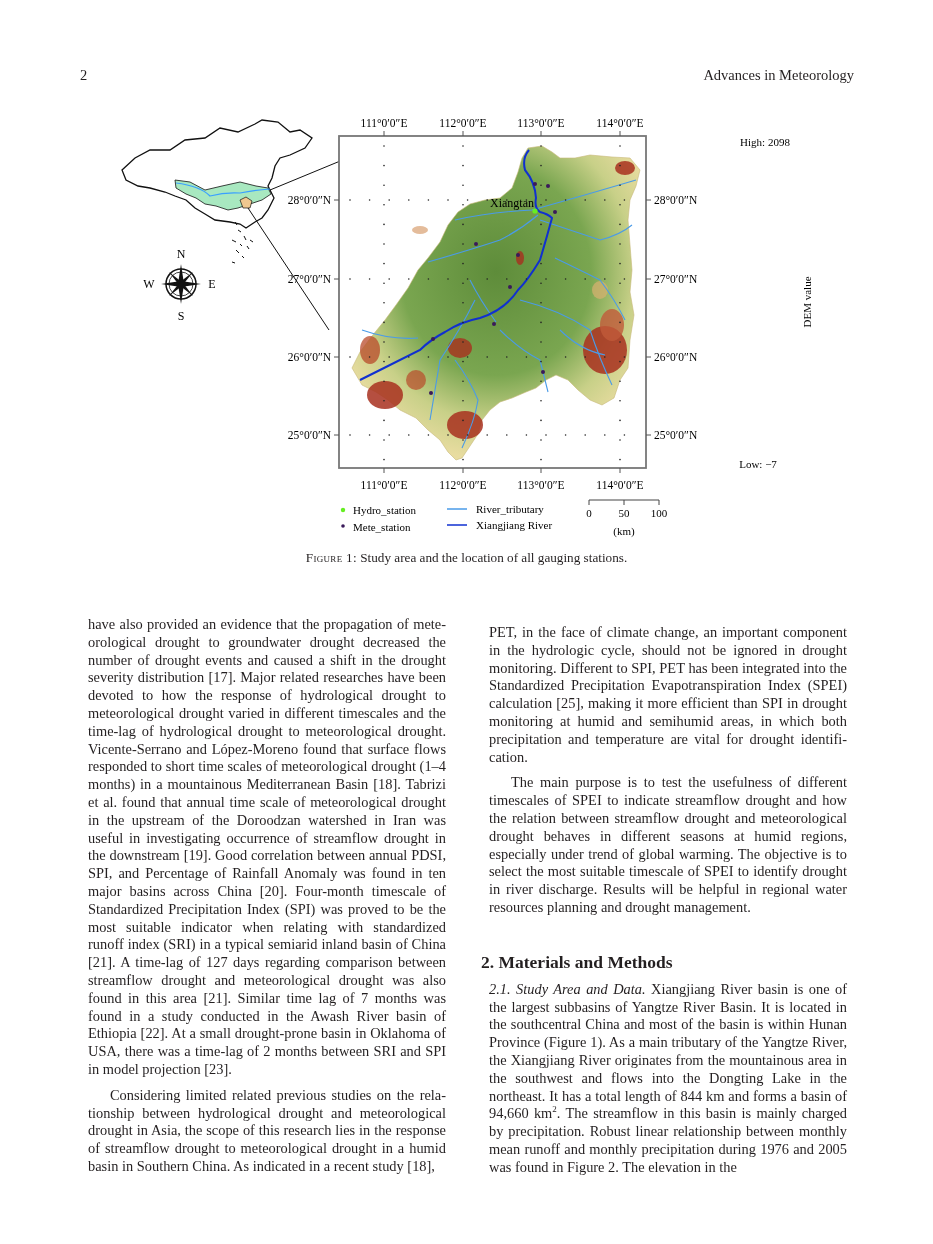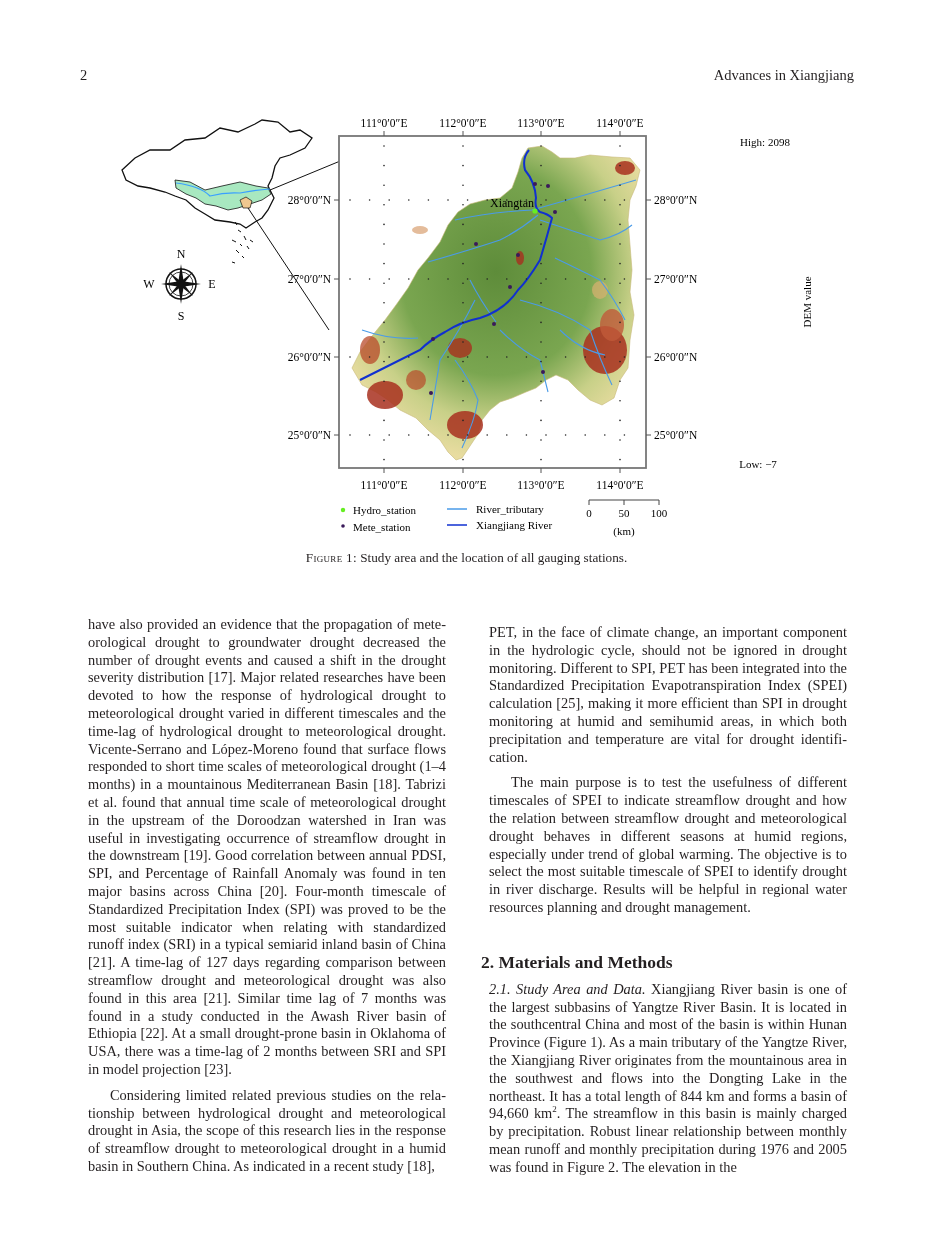--- a/index.html
+++ b/index.html
@@ -19,21 +19,21 @@
   #col-right { left: 481px; top: 616px; }
   .section-heading { font-weight: bold; font-size: 17.5px; margin: 34px 0 2px 0; text-align: left; line-height: 22px; }
   .subsection-title { font-style: italic; }
   sup { font-size: 9px; line-height: 0; }
   svg text { font-family: "Liberation Serif", "DejaVu Serif", serif; }
 </style>
 </head>
 <body>
 
 <div class="abs running-head" id="page-num">2</div>
-<div class="abs running-head" id="journal-title">Advances in Xiangjiang</div>
+<div class="abs running-head" id="journal-title">Advances in Meteorology</div>
 
 <div class="abs" id="figure">
   <svg width="933" height="600" viewBox="0 0 933 600" xmlns="http://www.w3.org/2000/svg">
     <defs>
       <radialGradient id="demGrad" cx="50%" cy="40%" r="60%">
         <stop offset="0%" stop-color="#5e8c3a"></stop>
         <stop offset="55%" stop-color="#7aa650"></stop>
         <stop offset="80%" stop-color="#c8d088"></stop>
         <stop offset="100%" stop-color="#e8dca0"></stop>
       </radialGradient>

